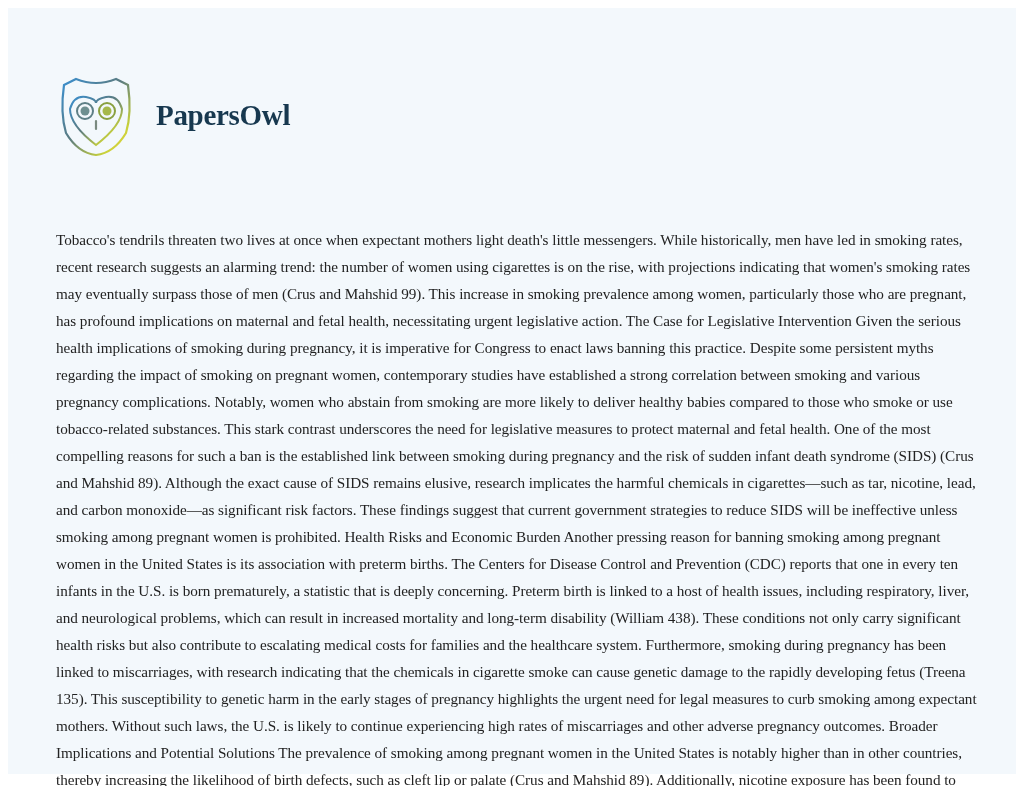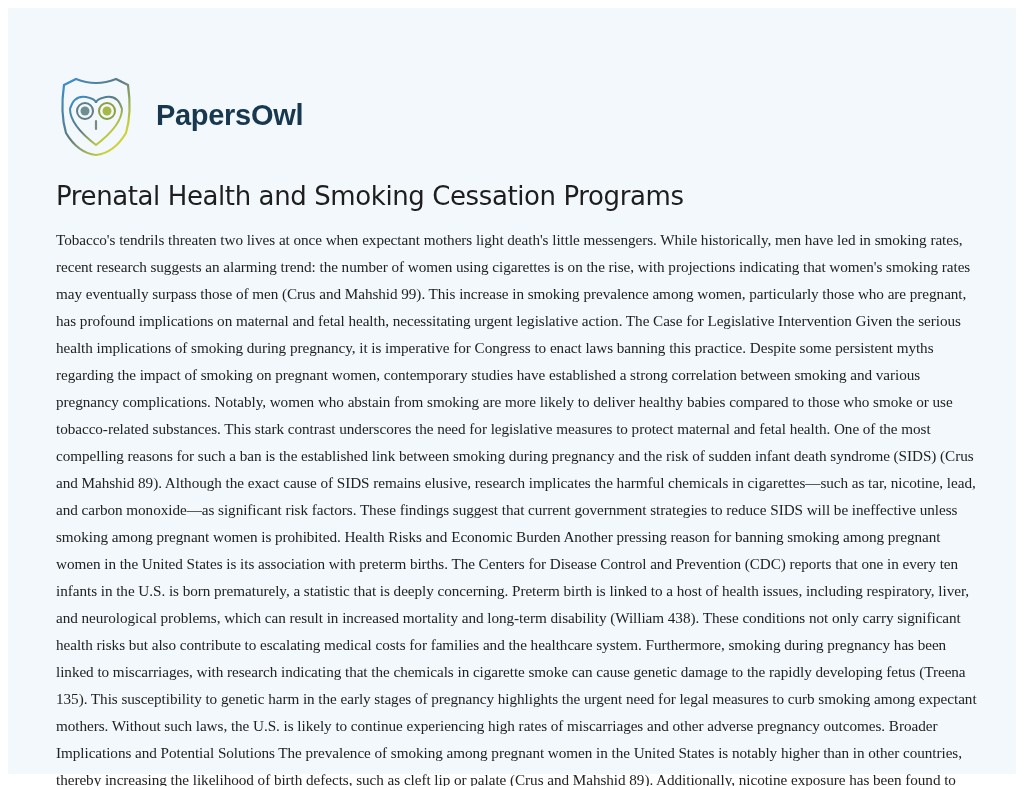--- a/index.html
+++ b/index.html
@@ -29,21 +29,21 @@
     .logo {
       width: 80px;
       height: 84px;
       margin-right: 20px;
     }
     .brand {
       display: flex;
       flex-direction: column;
     }
     .brand-name {
-      font-family: Liberation Sans, sans-serif;
+      font-family: Liberation Serif, serif;
       font-weight: bold;
       font-size: 29px;
       color: #17384f;
       line-height: 34px;
       letter-spacing: -0.3px;
     }
     .brand-url {
       font-family: "DejaVu Sans", sans-serif;
       font-size: 14.5px;
       color: #4a93c2;
@@ -96,16 +96,15 @@
       <circle cx="29" cy="38" r="4.5" fill="#6e8f90"></circle>
       <circle cx="51" cy="38" r="8" fill="none" stroke="#8aa040" stroke-width="2"></circle>
       <circle cx="51" cy="38" r="4.5" fill="#a6b84a"></circle>
       <path d="M40 48 L40 56" stroke="#7a8a80" stroke-width="2.2" stroke-linecap="round"></path>
     </svg>
     <div class="brand">
       <div class="brand-name">PapersOwl</div>
     </div>
   </div>
 
-  <h1 class="title">Prenatal Health and Smoking Cessation Programs</h1>
 
   <p class="body-text">Tobacco's tendrils threaten two lives at once when expectant mothers light death's little messengers. While historically, men have led in smoking rates, recent research suggests an alarming trend: the number of women using cigarettes is on the rise, with projections indicating that women's smoking rates may eventually surpass those of men (Crus and Mahshid 99). This increase in smoking prevalence among women, particularly those who are pregnant, has profound implications on maternal and fetal health, necessitating urgent legislative action. The Case for Legislative Intervention Given the serious health implications of smoking during pregnancy, it is imperative for Congress to enact laws banning this practice. Despite some persistent myths regarding the impact of smoking on pregnant women, contemporary studies have established a strong correlation between smoking and various pregnancy complications. Notably, women who abstain from smoking are more likely to deliver healthy babies compared to those who smoke or use tobacco-related substances. This stark contrast underscores the need for legislative measures to protect maternal and fetal health. One of the most compelling reasons for such a ban is the established link between smoking during pregnancy and the risk of sudden infant death syndrome (SIDS) (Crus and Mahshid 89). Although the exact cause of SIDS remains elusive, research implicates the harmful chemicals in cigarettes—such as tar, nicotine, lead, and carbon monoxide—as significant risk factors. These findings suggest that current government strategies to reduce SIDS will be ineffective unless smoking among pregnant women is prohibited. Health Risks and Economic Burden Another pressing reason for banning smoking among pregnant women in the United States is its association with preterm births. The Centers for Disease Control and Prevention (CDC) reports that one in every ten infants in the U.S. is born prematurely, a statistic that is deeply concerning. Preterm birth is linked to a host of health issues, including respiratory, liver, and neurological problems, which can result in increased mortality and long-term disability (William 438). These conditions not only carry significant health risks but also contribute to escalating medical costs for families and the healthcare system. Furthermore, smoking during pregnancy has been linked to miscarriages, with research indicating that the chemicals in cigarette smoke can cause genetic damage to the rapidly developing fetus (Treena 135). This susceptibility to genetic harm in the early stages of pregnancy highlights the urgent need for legal measures to curb smoking among expectant mothers. Without such laws, the U.S. is likely to continue experiencing high rates of miscarriages and other adverse pregnancy outcomes. Broader Implications and Potential Solutions The prevalence of smoking among pregnant women in the United States is notably higher than in other countries, thereby increasing the likelihood of birth defects, such as cleft lip or palate (Crus and Mahshid 89). Additionally, nicotine exposure has been found to pose a risk for ectopic pregnancy, a condition where the embryo implants outside the uterus, often in the fallopian tubes, necessitating surgical intervention (William 439). Similarly, smoking is a major contributor to placental complications, which can compromise the supply of oxygen and nutrients to the fetus, severely limiting its chances of survival (Treena</p>
 </div>
 
 </body></html>

